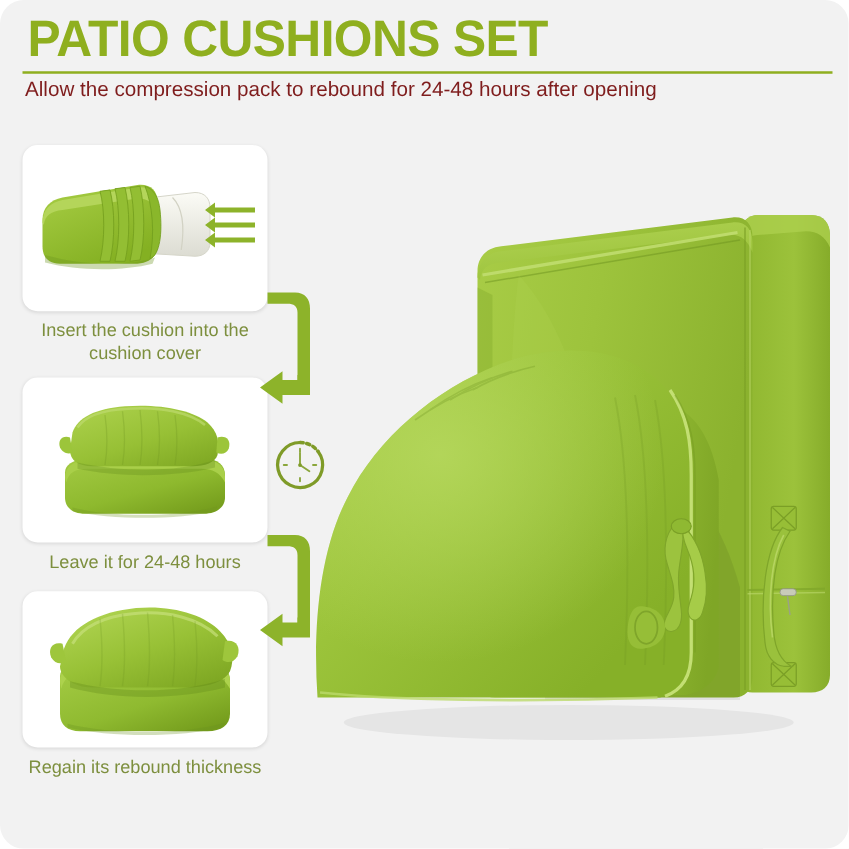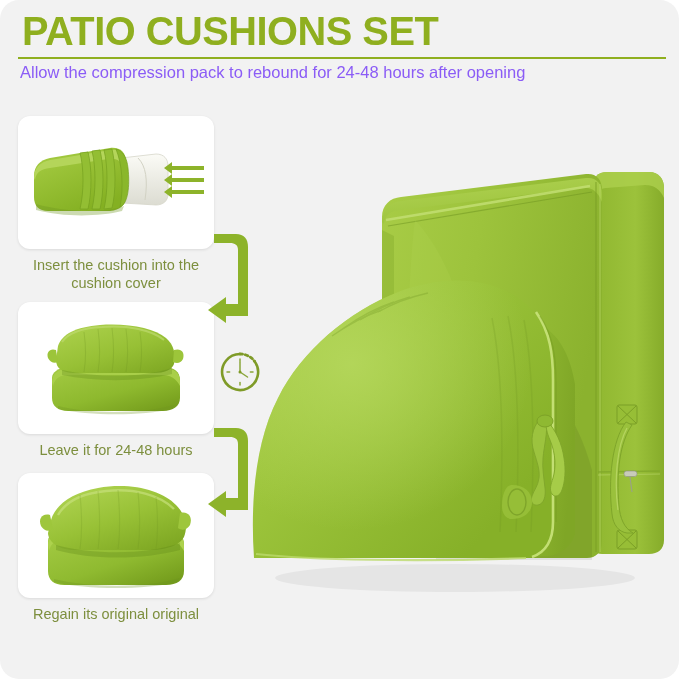--- a/index.html
+++ b/index.html
@@ -42,21 +42,21 @@
     height: 2px;
     background: #8FAF1F;
   }
   .subtitle {
     position: absolute;
     left: 20px;
     top: 62px;
     width: 520px;
     font-size: 16.5px;
     line-height: 21px;
-    color: #8b5cf6;
+    color: #7f1d1d;
   }
 
   
   .steps {
     position: absolute;
     left: 18px;
     top: 116px;
     width: 200px;
   }
   .step {
@@ -392,21 +392,21 @@
             <path d="M120 19 C122 40 122 62 120 76"></path>
             <path d="M138 24 C140 44 140 62 138 76"></path>
           </g>
 
           <path d="M32 42 C24 40 20 46 23 53 C26 58 31 59 35 56 Z" fill="#9EC63C"></path>
           <path d="M162 40 C170 38 175 44 172 52 C169 57 164 58 160 55 Z" fill="#9EC63C"></path>
 
           <path d="M38 72 C76 82 128 82 162 70 L162 77 C124 87 74 87 38 77 Z" fill="#5E8317" opacity="0.3"></path>
         </svg>
       </div>
-      <div class="caption">Regain its original original</div>
+      <div class="caption">Regain its rebound thickness</div>
     </div>
 
   </div>
 
   <div class="connector connector-1">
     <svg viewBox="0 0 80 120" width="80" height="120">
       <path d="M14 4 L36 4 C44 4 48 9 48 17 L48 76 L38 76 L38 20
                C38 15 35 13 30 13 L14 13 Z" fill="#8DB32A"></path>
       <path d="M48 70 L48 86 L26 86 L26 93 L8 80 L26 67 L26 74 L38 74 L38 70 Z" fill="#8DB32A"></path>
     </svg>

